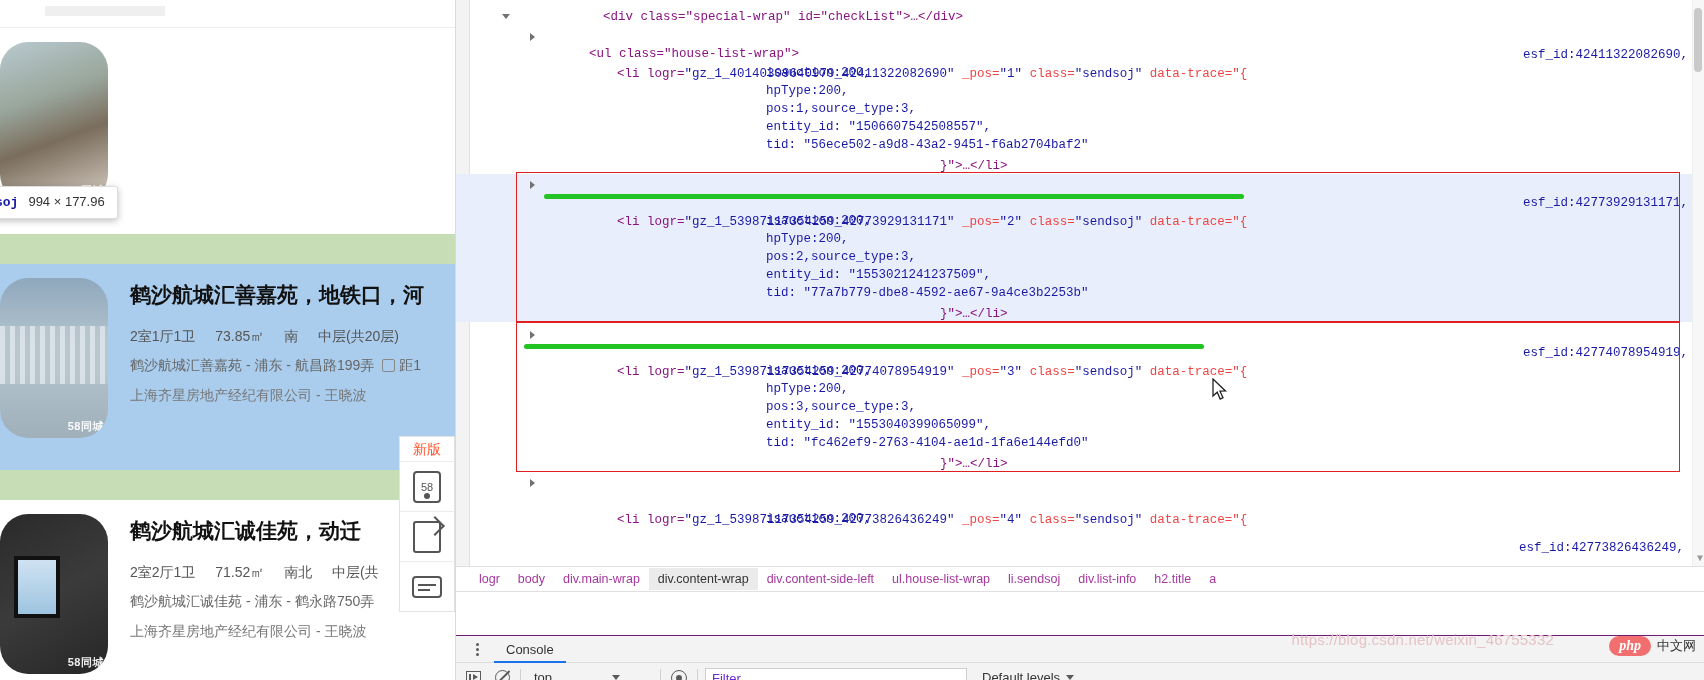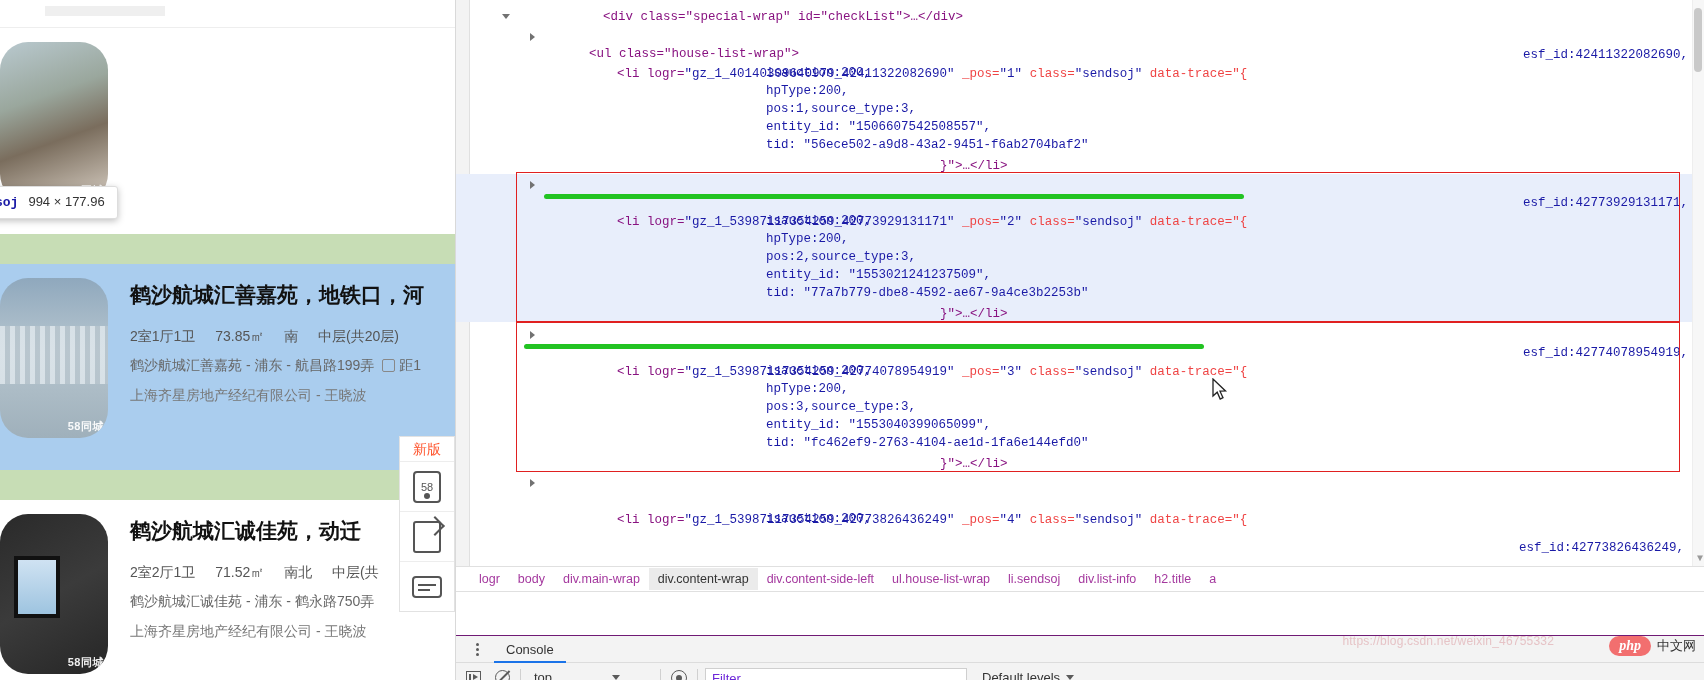--- a/index.html
+++ b/index.html
@@ -271,21 +271,21 @@
   
   .wm-php {
     position: absolute; right: 8px; bottom: 24px; display: flex; align-items: center; gap: 6px; z-index: 50;
   }
   .wm-php .pill {
     background: #f26f6f; color: #fff; border-radius: 12px; padding: 2px 10px;
     font-family: "Liberation Serif", serif; font-style: italic; font-size: 14px; font-weight: bold;
   }
   .wm-php .cn { color: #333; font-size: 13px; font-family: "Liberation Sans", sans-serif; }
   .wm-url {
-    position: absolute; right: 150px; bottom: 32px; color: #e6c3c6; font-size: 12px;
+    position: absolute; right: 150px; bottom: 32px; color: #e6c3c6; font-size: 15px;
     font-family: "Liberation Sans", sans-serif; z-index: 45; letter-spacing: .2px;
   }
 </style>
 </head>
 <body>
 
 <div class="root">
 
   <div class="webpage">
 

